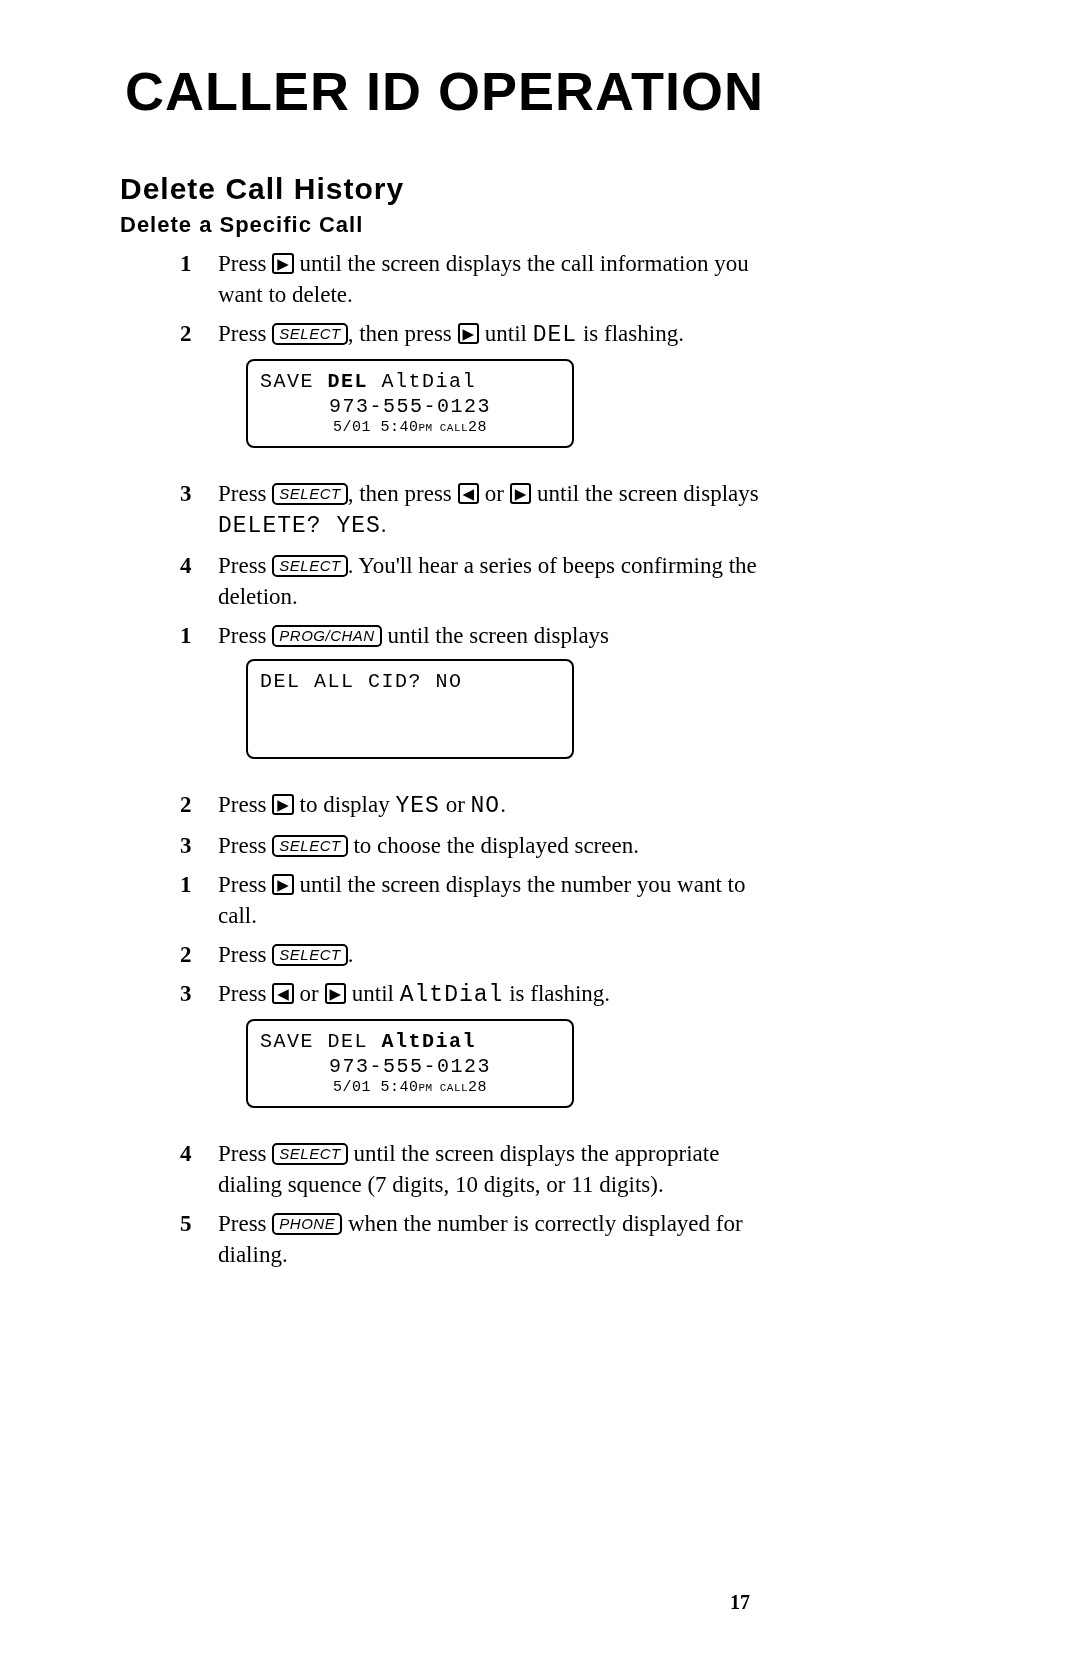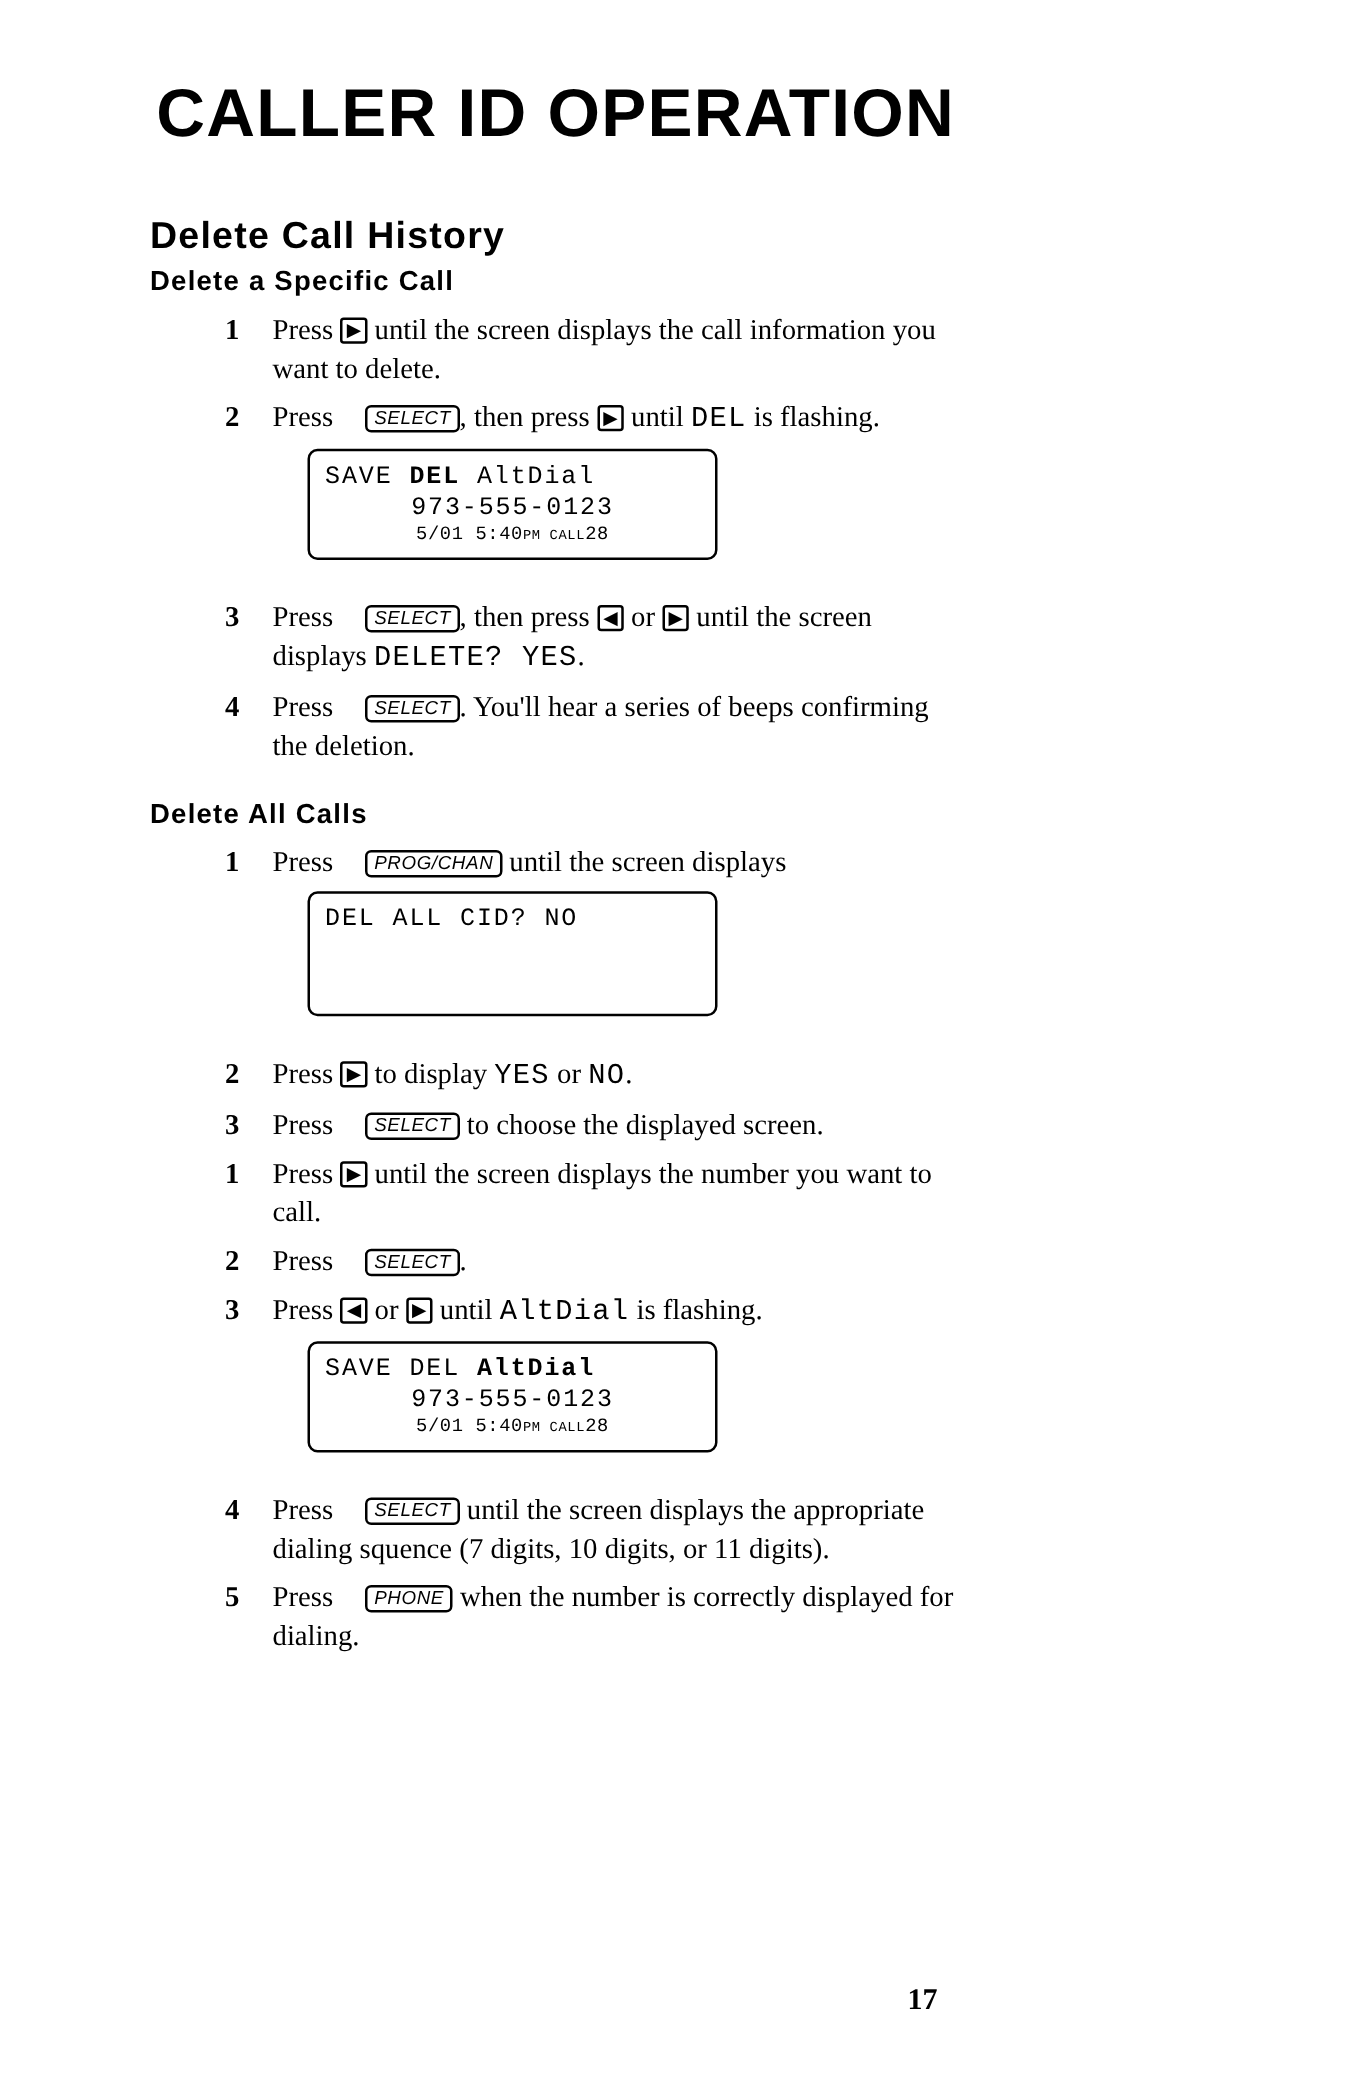--- a/index.html
+++ b/index.html
@@ -64,21 +64,20 @@
     border: 2px solid #000;
     border-radius: 5px;
     padding: 0px 5px 0px 5px;
     font-family: Arial, Helvetica, sans-serif;
     font-style: italic;
     font-weight: 400;
     font-size: 15px;
     line-height: 18px;
     vertical-align: 2px;
     letter-spacing: 0.5px;
-    margin-left: 20px;
   }
   .arrowbtn {
     display: inline-block;
     border: 2px solid #000;
     border-radius: 3px;
     padding: 0 3px;
     line-height: 17px;
     font-size: 15px;
     vertical-align: 2px;
     font-family: Arial, sans-serif;
@@ -106,21 +105,21 @@
   .lcd .l1 .b { font-weight: 700; }
   .lcd .l2 { font-size: 20px; text-align: center; }
   .lcd .l3 { font-size: 15px; text-align: center; letter-spacing: 0.5px; }
   .lcd .l3 .sm { font-size: 11px; letter-spacing: 0.5px; }
   .pagenum {
     position: absolute;
     right: 110px;
     bottom: 55px;
     font-family: "Times New Roman", serif;
     font-weight: 700;
-    font-size: 24px;
+    font-size: 20px;
     margin-top: 48px;
   }
 </style>
 </head>
 <body>
 
 <div class="page">
 
   <h1 class="title">CALLER ID OPERATION</h1>
 
@@ -141,21 +140,20 @@
       </div>
     </li>
     <li><span class="num">3</span>
       <span>Press </span><span class="btn">SELECT</span><span>, then press </span><span class="arrowbtn">◀</span><span> or </span><span class="arrowbtn">▶</span><span> until the screen displays </span><span class="lcdtext">DELETE? YES</span><span>.</span>
     </li>
     <li><span class="num">4</span>
       <span>Press </span><span class="btn">SELECT</span><span>. You'll hear a series of beeps confirming the deletion.</span>
     </li>
   </ol>
 
-  <div class="h3" style="margin-top:22px">Delete All Calls</div>
 
   <ol class="steps">
     <li><span class="num">1</span>
       <span>Press </span><span class="btn">PROG/CHAN</span><span> until the screen displays</span>
       <div class="lcd">
         <div class="big">
             <span class="l1">DEL ALL CID? NO</span>
           </div>
       </div>
     </li>

